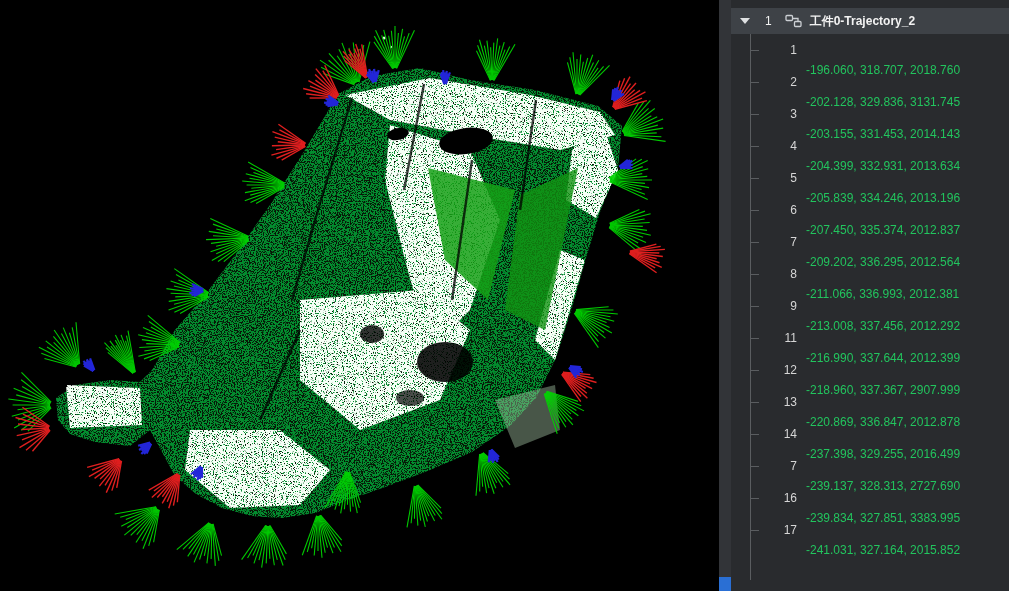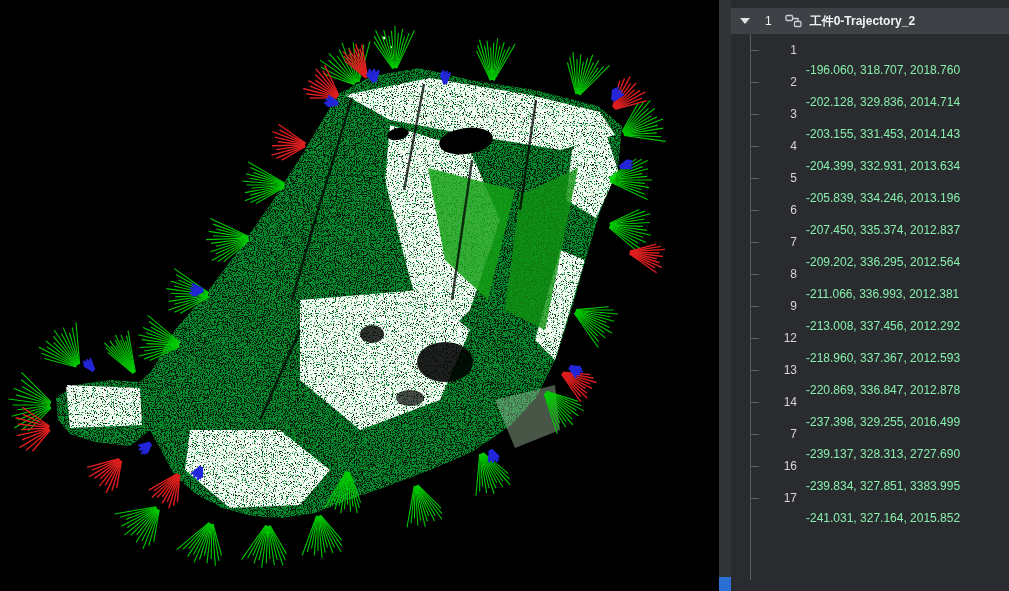--- a/index.html
+++ b/index.html
@@ -22,21 +22,21 @@
          border-top:6px solid #dfe1e3;margin-left:9px;flex:0 0 auto;}
   .node-id{margin-left:15px;flex:0 0 auto;}
   .traj-icon{margin-left:13px;flex:0 0 auto;display:flex;align-items:center;}
   .node-label{margin-left:8px;white-space:nowrap;font-weight:bold;}
 
   .rows{position:absolute;left:0;top:34px;right:0;bottom:0;overflow:hidden;}
   .vline{position:absolute;left:19px;top:0;width:1px;height:546px;background:#5a5d60;}
   .row{height:32px;display:flex;align-items:center;position:relative;font-size:12px;}
   .tick{position:absolute;left:19px;top:50%;width:9px;height:1px;background:#5a5d60;}
   .row-num{margin-left:30px;width:36px;text-align:right;color:#d6d6d6;flex:0 0 auto;}
-  .row-coord{margin-left:9px;color:#86efac;white-space:nowrap;margin-top:40px;}
+  .row-coord{margin-left:9px;color:#22c55e;white-space:nowrap;margin-top:40px;}
 </style>
 </head>
 <body>
 
 <div class="viewport">
   <svg width="719" height="591" viewBox="0 0 719 591">
     <defs>
       <filter id="specG" x="-10%" y="-10%" width="120%" height="120%">
         <feTurbulence type="fractalNoise" baseFrequency="0.85" numOctaves="3" seed="7" result="n"></feTurbulence>
         <feColorMatrix in="n" type="matrix" values="0 0 0 0 0   0 0 0 0 0.85   0 0 0 0 0.08   0 0 0 14 -6"></feColorMatrix>
@@ -589,21 +589,21 @@
 
       <div class="row">
         <span class="tick"></span>
         <span class="row-num">1</span>
         <span class="row-coord">-196.060, 318.707, 2018.760</span>
       </div>
 
       <div class="row">
         <span class="tick"></span>
         <span class="row-num">2</span>
-        <span class="row-coord">-202.128, 329.836, 2014.714</span>
+        <span class="row-coord">-202.128, 329.836, 3131.745</span>
       </div>
 
       <div class="row">
         <span class="tick"></span>
         <span class="row-num">3</span>
         <span class="row-coord">-203.155, 331.453, 2014.143</span>
       </div>
 
       <div class="row">
         <span class="tick"></span>
@@ -635,25 +635,30 @@
         <span class="row-coord">-211.066, 336.993, 2012.381</span>
       </div>
 
       <div class="row">
         <span class="tick"></span>
         <span class="row-num">9</span>
         <span class="row-coord">-213.008, 337.456, 2012.292</span>
       </div>
 
 
+      <div class="row">
+        <span class="tick"></span>
+        <span class="row-num">11</span>
+        <span class="row-coord">-216.990, 337.644, 2012.399</span>
+      </div>
 
       <div class="row">
         <span class="tick"></span>
         <span class="row-num">12</span>
-        <span class="row-coord">-218.960, 337.367, 2012.593</span>
+        <span class="row-coord">-218.960, 337.367, 2907.999</span>
       </div>
 
       <div class="row">
         <span class="tick"></span>
         <span class="row-num">13</span>
         <span class="row-coord">-220.869, 336.847, 2012.878</span>
       </div>
 
       <div class="row">
         <span class="tick"></span>

